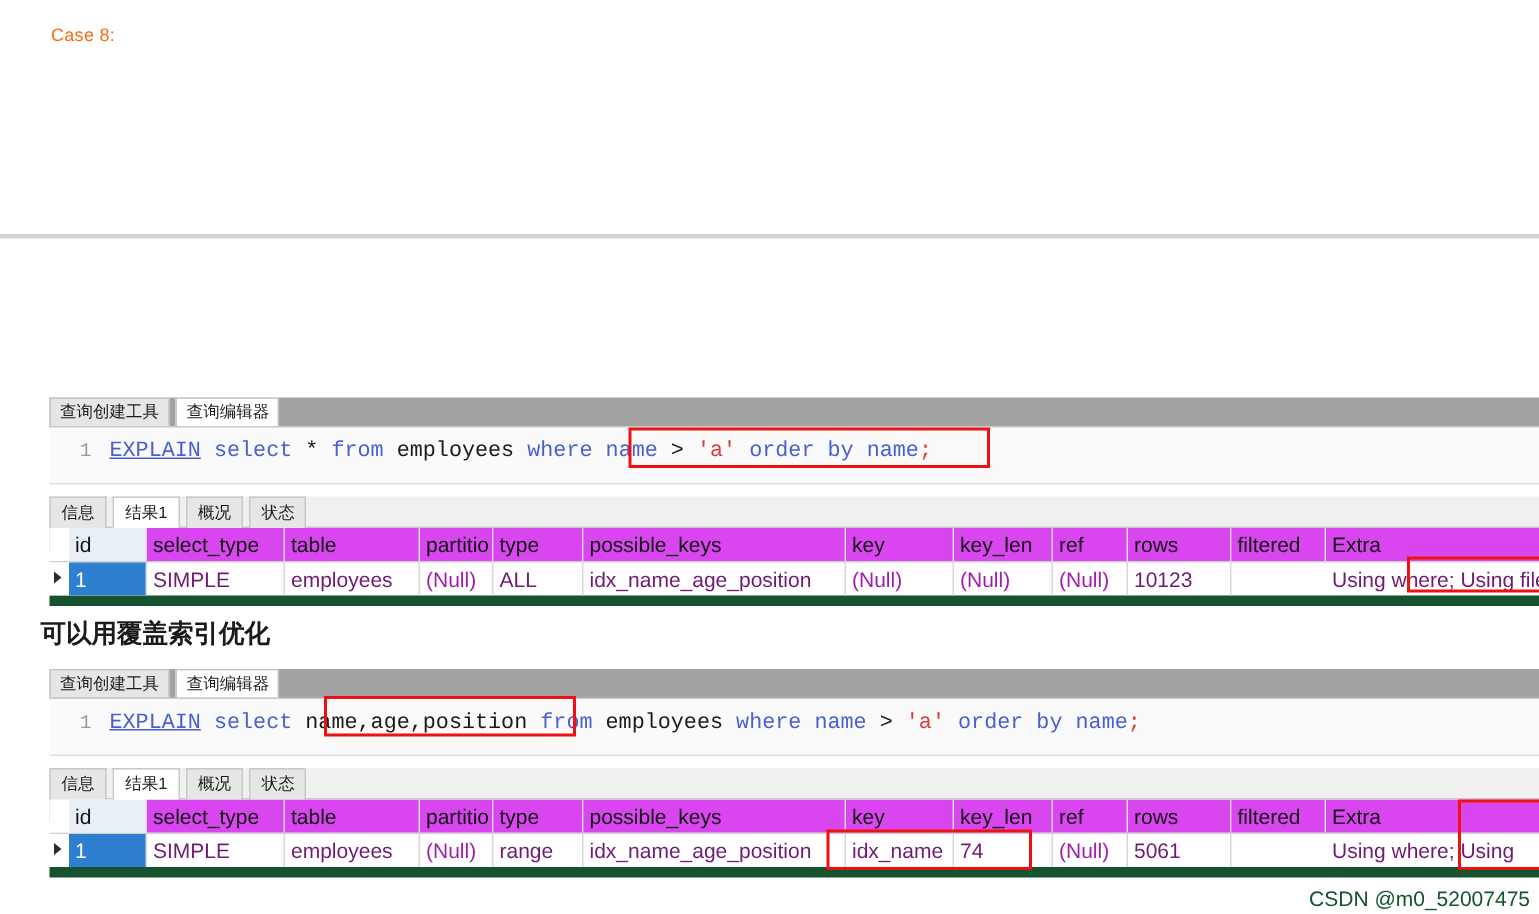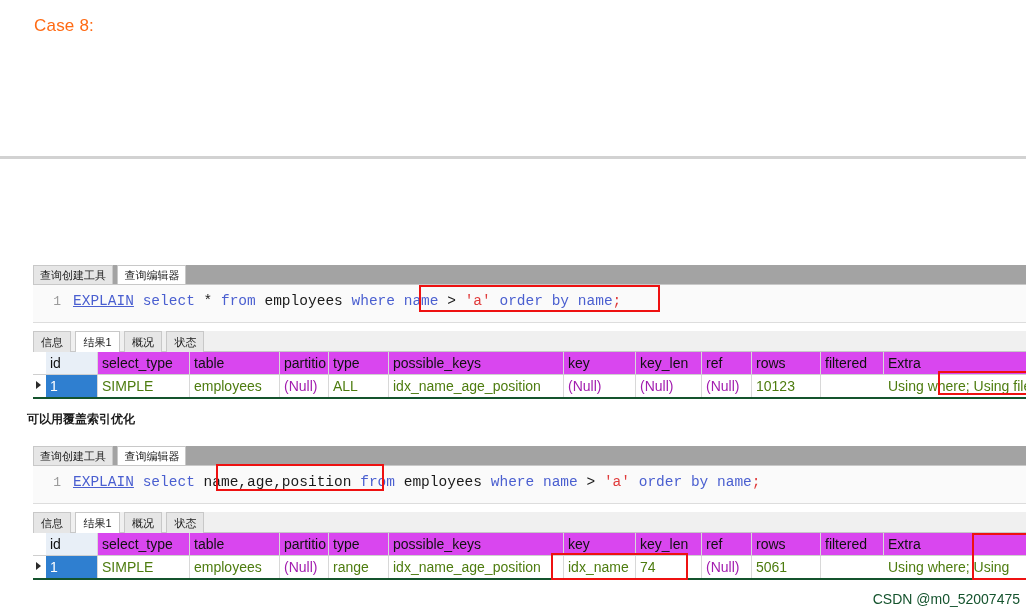--- a/index.html
+++ b/index.html
@@ -15,21 +15,21 @@
     overflow: hidden;
     font-family: "Liberation Sans", "DejaVu Sans", sans-serif;
     color: #111111;
   }
 
   
   .case-title {
     position: absolute;
     left: 34px;
     top: 16px;
-    font-size: 17px;
+    font-size: 12px;
     color: #ff6a13;
     letter-spacing: 0.2px;
     white-space: nowrap;
   }
 
   .hr-divider {
     position: absolute;
     left: 0;
     top: 156px;
     width: 1026px;
@@ -129,40 +129,40 @@
     vertical-align: top;
     white-space: nowrap;
   }
   .result-tabs .tab.active { background: #ffffff; }
 
   
   .grid {
     position: relative;
     width: 993px;
     overflow: hidden;
-    border-bottom: 2px solid #14532d;
+    border-bottom: 7px solid #14532d;
   }
   .grid-row {
     display: flex;
     height: 22px;
     align-items: stretch;
     white-space: nowrap;
   }
   .grid-head {
     background: #ffffff;
     border-bottom: 1px solid #cfcfcf;
   }
   .cell {
     font-size: 14px;
     line-height: 22px;
     padding: 0 4px;
     box-sizing: border-box;
     border-right: 1px solid #d8d8d8;
     overflow: hidden;
-    color: #4d7c0f;
+    color: #701a75;
   }
   .grid-head .cell {
     background: #d946ef;
     color: #111111;
   }
   .cell.num { text-align: right; margin-top: 37px; }
   .cell.null { color: #a21caf; }
   .cell.gutter {
     width: 13px;
     min-width: 13px;
@@ -199,21 +199,21 @@
   .c-ref       { width: 50px;  min-width: 50px; }
   .c-rows      { width: 69px;  min-width: 69px; }
   .c-filtered  { width: 63px;  min-width: 63px; }
   .c-extra     { width: 260px; min-width: 260px; border-right: none; }
 
   
   .note-cn {
     position: absolute;
     left: 27px;
     top: 411px;
-    font-size: 12px;
+    font-size: 17px;
     font-weight: 700;
     color: #1a1a1a;
     white-space: nowrap;
     font-family: "DejaVu Sans", "Liberation Sans", sans-serif;
   }
 
   
   .redbox {
     position: absolute;
     border: 2px solid #ee1111;

